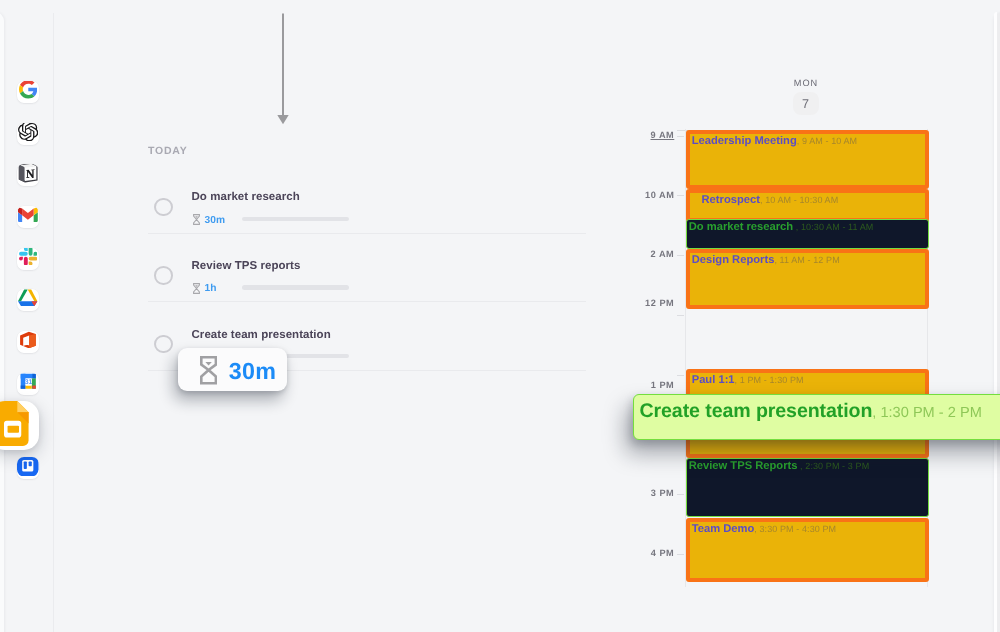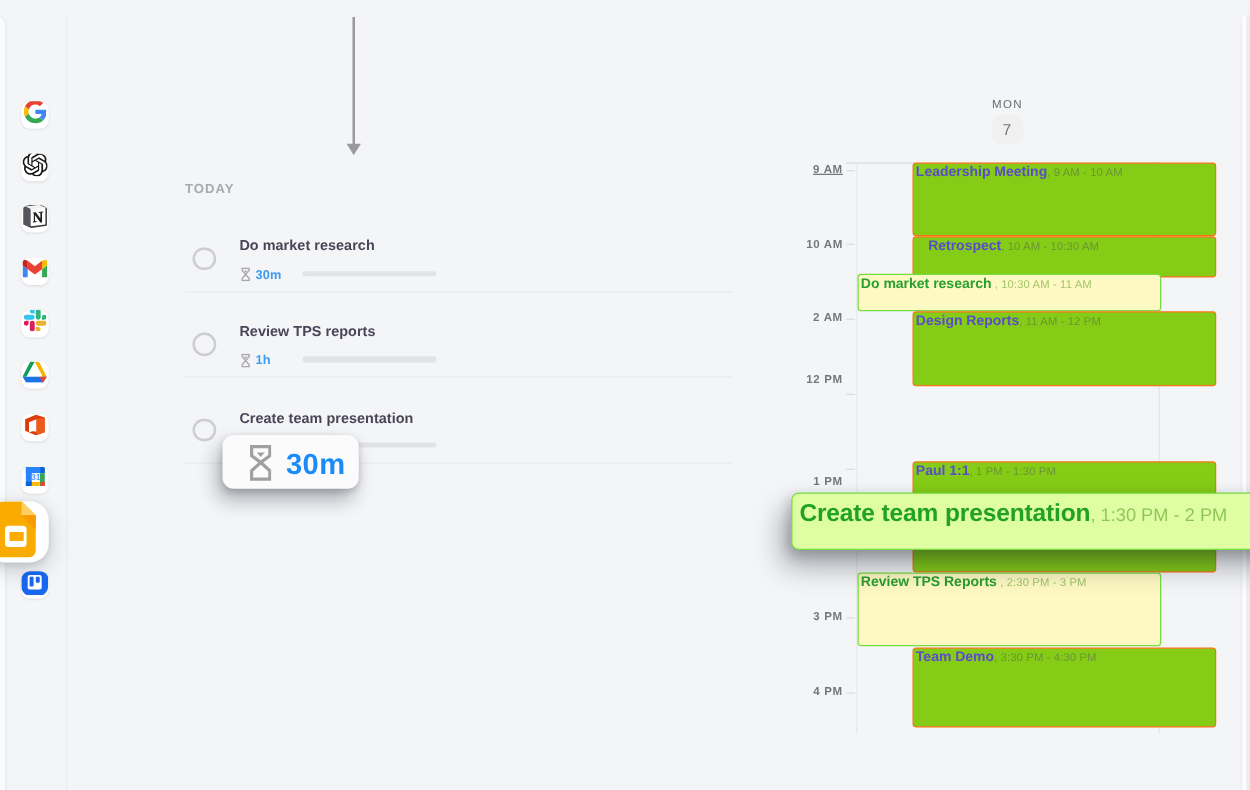--- a/index.html
+++ b/index.html
@@ -60,22 +60,22 @@
   .cal-col{position:absolute;left:39.5px;top:0px;width:243px;height:458px;
      border-left:1px solid #e6e7ea;border-right:1px solid #e6e7ea;box-sizing:border-box;}
   .hour-label{position:absolute;left:0px;width:29.3px;text-align:right;font-size:9.2px;
      font-weight:700;color:#76767f;white-space:nowrap;letter-spacing:.55px;}
   .hour-tick{position:absolute;width:6.5px;height:1px;background:#dcdde1;}
   .grid-top{position:absolute;left:32.2px;top:0px;width:250px;height:1px;background:#dcdde1;}
   .lunch{position:absolute;left:-6.2px;width:243px;text-align:center;font-size:9.6px;font-weight:700;
      color:#6a6a74;letter-spacing:.1px;margin-top:44px;}
   .ev{position:absolute;left:0px;width:243px;box-sizing:border-box;border-radius:3px;
      padding:0px 0 0 2.2px;overflow:hidden;line-height:12px;}
-  .ev.purple{background:#84cc16;border:1px solid #f97316;margin-left:44px;}
-  .ev.green{background:#fef9c3;border:1.5px solid #74dd3f;}
+  .ev.purple{background:#eab308;border:4px solid #f97316;}
+  .ev.green{background:#0f172a;border:1.5px solid #74dd3f;}
   .ev-t{font-size:11.2px;font-weight:700;white-space:nowrap;}
   .ev.purple .ev-t{color:#5a4dc7;}
   .ev.green .ev-t{color:#29a02e;}
   .ev-s{font-size:9px;font-weight:400;letter-spacing:.1px;}
   .ev.purple .ev-s{color:rgba(71,71,95,.42);}
   .ev.green .ev-s{color:rgba(70,150,20,.52);}
 
   
   .drag-event{position:absolute;left:633px;top:394px;width:395px;height:46px;box-sizing:border-box;
      background:#dffda2;border:1.6px solid #74de3e;border-radius:6px;z-index:20;

